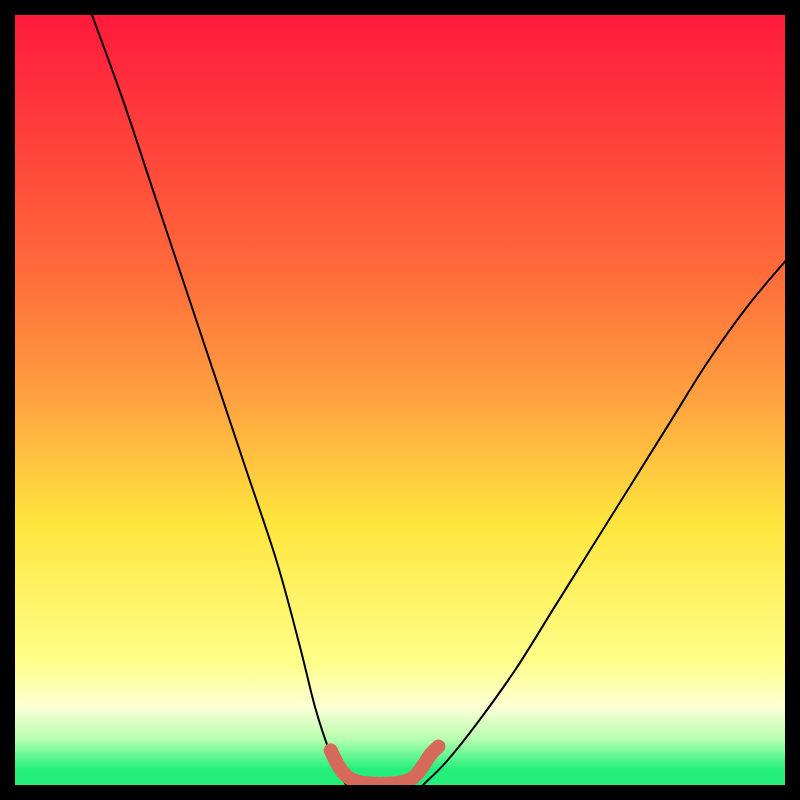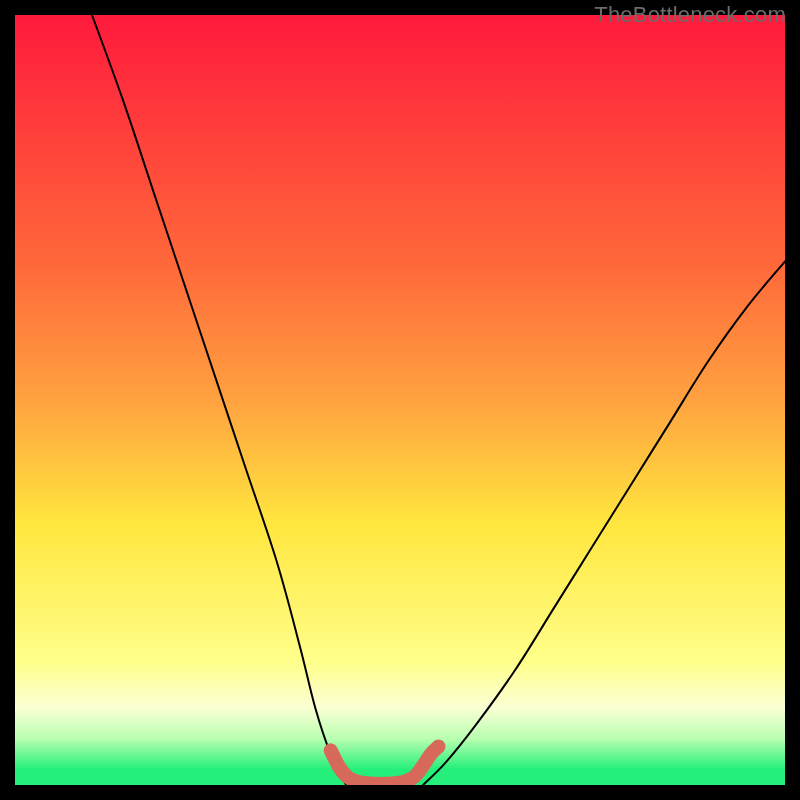--- a/index.html
+++ b/index.html
@@ -75,14 +75,13 @@
       <rect x="0" y="0" width="770" height="770" fill="url(#bg-grad)"></rect>
     </svg>
 
     <svg class="curves" viewBox="0 0 770 770" preserveAspectRatio="none">
       <path id="path-left" fill="none" stroke-width="2" stroke-linecap="round" stroke-linejoin="round" d="M 77 0 C 82.544 15.246000000000008, 96.71200000000002 52.822000000000045, 107.80000000000001 84.70000000000005 C 118.888 116.57800000000005, 127.512 143.83600000000004, 138.6 177.10000000000002 C 149.688 210.364, 158.312 236.23600000000002, 169.4 269.5 C 180.488 302.764, 189.11200000000002 328.63599999999997, 200.20000000000002 361.9 C 211.288 395.164, 219.912 421.036, 231 454.3 C 242.088 487.564, 252.098 514.822, 261.8 546.7 C 271.502 578.5780000000001, 277.96999999999997 605.066, 284.9 631.4 C 291.83 657.7339999999999, 294.75600000000003 673.596, 300.3 693 C 305.844 712.404, 310.156 725.34, 315.7 739.2 C 321.24399999999997 753.0600000000001, 328.32800000000003 764.456, 331.1 770" stroke="#000000"></path>
       <path id="path-right" fill="none" stroke-width="2" stroke-linecap="round" stroke-linejoin="round" d="M 408.1 770 C 412.25800000000004 765.842, 421.49800000000005 757.9879999999999, 431.20000000000005 746.9 C 440.90200000000004 735.812, 449.526 725.0319999999999, 462 708.4 C 474.474 691.768, 486.64 675.29, 500.5 654.5 C 514.36 633.71, 525.14 615.076, 539 592.9 C 552.86 570.7239999999999, 563.64 553.476, 577.5 531.3 C 591.36 509.12399999999997, 602.14 491.876, 616 469.7 C 629.86 447.524, 640.64 430.276, 654.5 408.1 C 668.36 385.92400000000004, 679.14 367.28999999999996, 693 346.49999999999994 C 706.86 325.7099999999999, 717.64 310.618, 731.5 292.6 C 745.36 274.58200000000005, 763.07 254.71599999999998, 770 246.39999999999998" stroke="#000000"></path>
       <path id="path-valley" fill="none" stroke-width="14" stroke-linecap="round" stroke-linejoin="round" d="M 315.7 735.35 C 317.086 738.1220000000001, 320.628 746.1762, 323.4 750.75 C 326.17199999999997 755.3238, 328.32800000000003 758.1265999999999, 331.1 760.76 C 333.872 763.3934, 336.028 764.1326, 338.8 765.38 C 341.572 766.6274, 343.728 767.1356000000001, 346.5 767.69 C 349.272 768.2444, 351.428 768.2521, 354.2 768.46 C 356.972 768.6679, 359.128 768.7757, 361.9 768.845 C 364.67199999999997 768.9143, 366.828 768.9143, 369.59999999999997 768.845 C 372.37199999999996 768.7757, 374.528 768.6679, 377.3 768.46 C 380.072 768.2521, 382.228 768.2444, 385 767.69 C 387.772 767.1356000000001, 389.928 766.6274, 392.7 765.38 C 395.472 764.1326, 397.62800000000004 763.3934, 400.40000000000003 760.76 C 403.172 758.1265999999999, 405.32800000000003 754.6308, 408.1 750.75 C 410.872 746.8692, 413.028 742.6650000000001, 415.8 739.2 C 418.572 735.735, 422.11400000000003 732.886, 423.50000000000006 731.5" stroke="#d6695a"></path>
     </svg>
   </div>
 
-  <div class="watermark">TheBottleneck.com</div>
 </div>
 
 </body></html>

